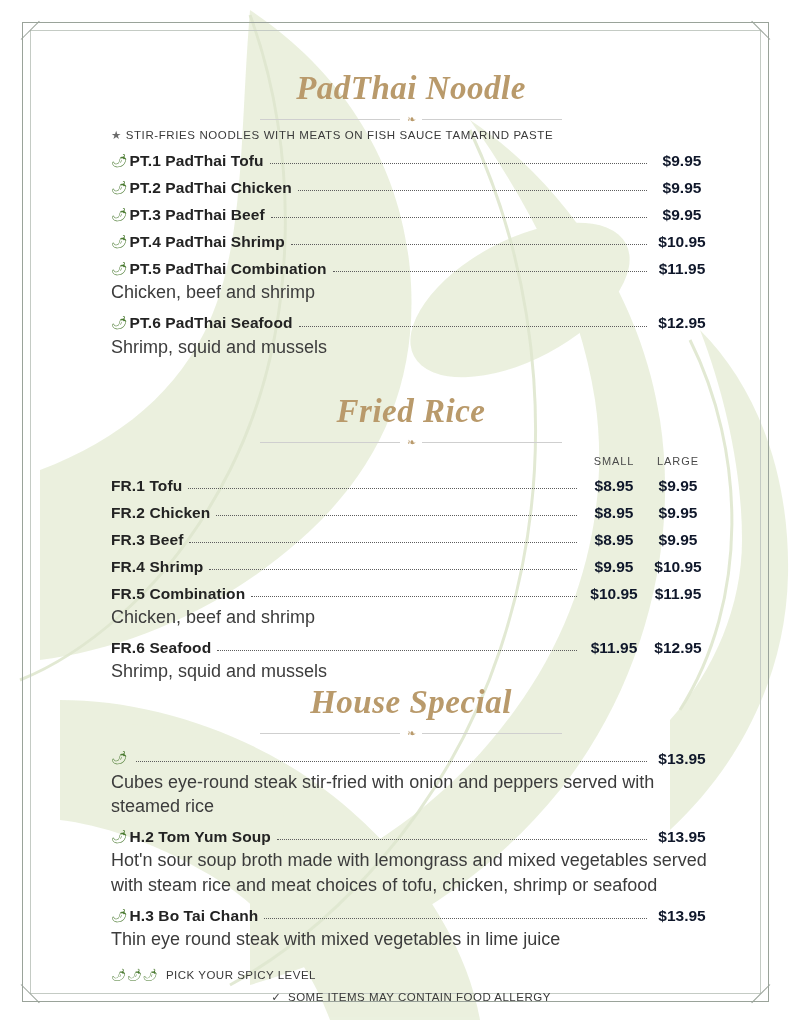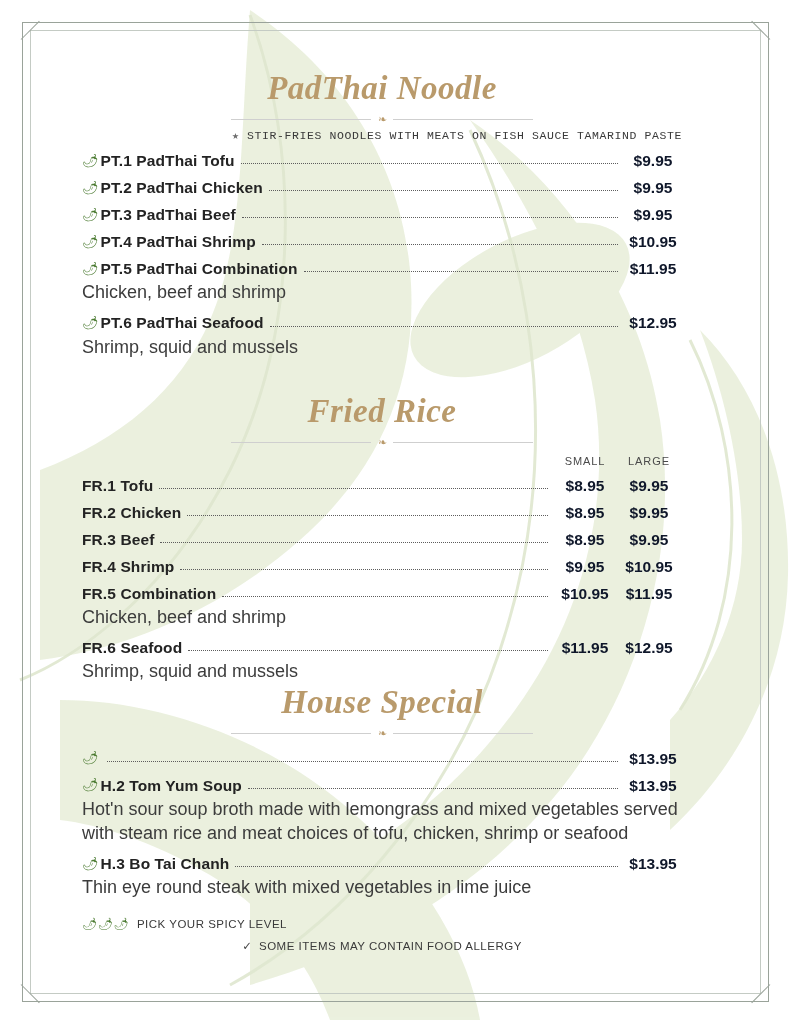--- a/index.html
+++ b/index.html
@@ -50,21 +50,21 @@
     height: 1px;
     background: #9aa39a;
   }
   .cut.tl { left: -1px;  top: 17px;  transform: rotate(-45deg); transform-origin: left center; }
   .cut.tr { right: -1px; top: 17px;  transform: rotate(45deg);  transform-origin: right center; }
   .cut.bl { left: -1px;  bottom: 17px; transform: rotate(45deg);  transform-origin: left center; }
   .cut.br { right: -1px; bottom: 17px; transform: rotate(-45deg); transform-origin: right center; }
 
   .content {
     position: absolute;
-    left: 60px;
+    left: 89px;
     top: 40px;
     width: 600px;
   }
 
   
   .section-title {
     font-family: "Liberation Serif", serif;
     font-style: italic;
     font-size: 33px;
     color: #b99a6b;
@@ -90,27 +90,26 @@
     flex: 0 0 140px;
   }
   .sub-rule .orn {
     color: #b99a6b;
     font-size: 11px;
     margin: 0 7px;
     letter-spacing: -1px;
   }
 
   .caption {
-    text-align: right;
+    text-align: left;
     font-size: 11.5px;
     letter-spacing: 0.6px;
     color: #3a3a3a;
     margin-top: 2px;
     margin-bottom: 0;
-    font-family: Liberation Mono, monospace;
   }
   .caption .star { color: #6b6b6b; }
 
   
   .col-head {
     display: flex;
     justify-content: flex-end;
     font-size: 11px;
     letter-spacing: 0.9px;
     color: #4a4a4a;
@@ -361,20 +360,21 @@
         <span class="orn">❧</span>
         <span class="line"></span>
     </div>
 
     <div class="item">
       <div class="row">
         <span class="chili">🌶</span>
         <span class="dots"></span>
         <span class="price single">$13.95</span>
       </div>
+      <div class="desc">Cubes eye-round steak stir-fried with onion and peppers served with steamed rice</div>
     </div>
 
     <div class="item">
       <div class="row">
         <span class="chili">🌶</span>
         <span class="name">H.2 Tom Yum Soup</span>
         <span class="dots"></span>
         <span class="price single">$13.95</span>
       </div>
       <div class="desc">Hot'n sour soup broth made with lemongrass and mixed vegetables served with steam rice and meat choices of tofu, chicken, shrimp or seafood</div>

